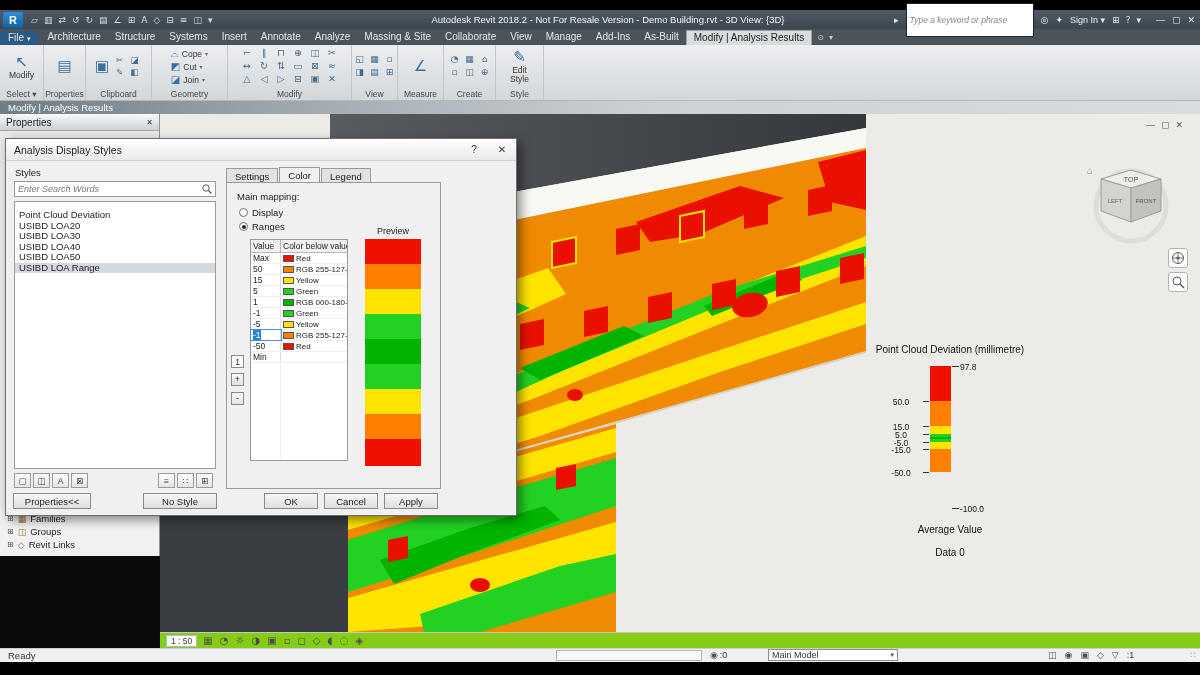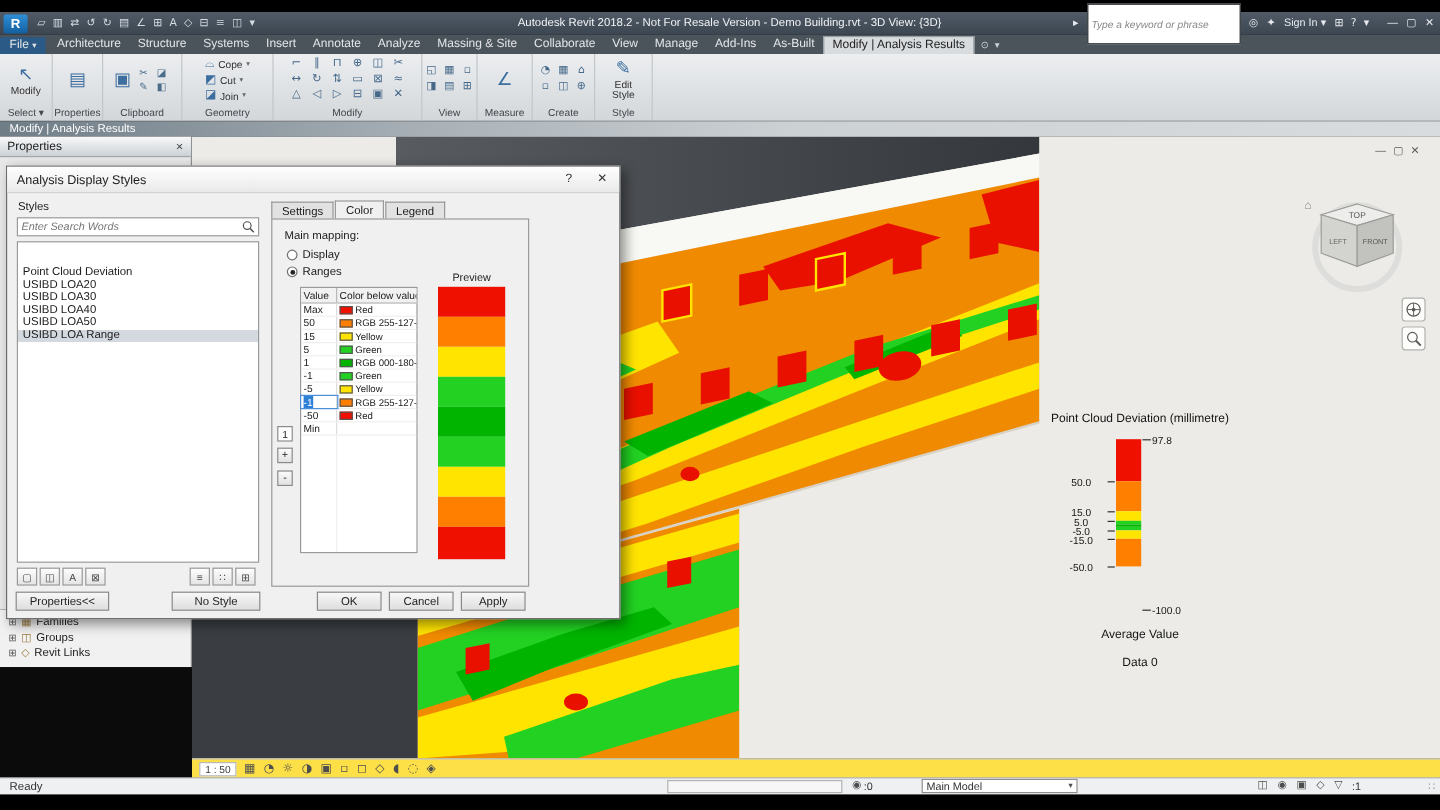--- a/index.html
+++ b/index.html
@@ -64,21 +64,21 @@
   .llab{position:absolute;width:40px;text-align:center;font-size:8.5px}
   .rlab{position:absolute;left:110px;font-size:8.5px}
   #legend .cap{position:absolute;left:0;width:200px;text-align:center;font-size:10px}
 
   
   #cube{position:absolute;left:1085px;top:160px;z-index:5}
   #navbar{position:absolute;left:1168px;top:248px;display:flex;flex-direction:column;gap:4px;z-index:5}
   .navbtn{width:20px;height:20px;background:#fdfdfc;border:1px solid #b2b2af;border-radius:3px;display:flex;align-items:center;justify-content:center}
 
   
-  #viewbar{position:absolute;left:160px;top:632px;width:1040px;height:16px;background:#fde047;border-top:1px solid #c6c6c3;display:flex;align-items:center;padding-left:6px;font-size:9px;color:#3c3c3c}
+  #viewbar{position:absolute;left:160px;top:632px;width:1040px;height:16px;background:#84cc16;border-top:1px solid #c6c6c3;display:flex;align-items:center;padding-left:6px;font-size:9px;color:#3c3c3c}
   #scalebox{border:1px solid #b9b9b6;background:#fff;padding:0 4px;height:12px;line-height:11px;margin-right:6px;font-size:8.5px}
   #vicons{display:flex}
   .vic{font-size:10px;color:#4e4e4e;margin-right:7px;line-height:14px}
 
   
   #statusbar{position:absolute;left:0;top:648px;width:1200px;height:14px;background:#eef0f1;border-top:1px solid #cdd0d1;font-size:9.5px;color:#333}
   #sb-ready{position:absolute;left:8px;top:1px}
   #sb-combo1{position:absolute;left:556px;top:1px;width:146px;height:11px;background:#f7f7f7;border:1px solid #b2b2b2}
   #sb-users{position:absolute;left:710px;top:1px;display:flex;gap:2px;font-size:9px}
   #sb-model{position:absolute;left:768px;top:0px;width:130px;height:12px;background:#fff;border:1px solid #8f8f8f;font-size:9px;display:flex;align-items:center;justify-content:space-between;padding:0 3px}
@@ -87,21 +87,21 @@
   #sb-grip{position:absolute;right:4px;top:1px;color:#9a9a9a;font-size:9px}
 
   
   #dialog{position:absolute;left:5px;top:138px;width:512px;height:378px;background:#f0f0f0;border:1px solid #6d6d6d;box-shadow:4px 4px 10px rgba(0,0,0,.45);z-index:30;font-size:9.5px;color:#1c1c1c}
   #dlg-title{height:22px;background:linear-gradient(#ffffff,#e9e9e9);border-bottom:1px solid #d2d2d2;display:flex;align-items:center;font-size:10.5px;padding-left:8px}
   .dlgctl{width:28px;height:20px;text-align:center;line-height:20px;font-size:10px;color:#333}
   #dlg-title .sp{flex:1}
   #dlg-styles-label{position:absolute;left:9px;top:28px}
   #dlg-search{position:absolute;left:8px;top:42px;width:202px;height:16px;background:#fff;border:1px solid #9a9a9a;display:flex;align-items:center}
   #dlg-search input{flex:1;border:none;outline:none;font-size:9px;font-style:italic;color:#555;padding:0 3px;background:transparent;font-family:inherit}
-  #style-list{position:absolute;left:8px;top:62px;width:202px;height:268px;background:#fff;border:1px solid #9a9a9a;overflow:hidden;padding-top:20px}
+  #style-list{position:absolute;left:8px;top:62px;width:202px;height:268px;background:#fff;border:1px solid #9a9a9a;overflow:hidden;padding-top:8px}
   .litem{height:10.5px;line-height:10.5px;font-size:9.5px;padding-left:4px;white-space:nowrap}
   .litem.sel{background:#d3d9df}
   #list-tools{position:absolute;left:8px;top:334px;display:flex;gap:2px}
   #view-tools{position:absolute;left:152px;top:334px;display:flex;gap:2px}
   .tbtn{width:17px;height:15px;border:1px solid #9a9a9a;background:linear-gradient(#fdfdfd,#e4e4e4);font-size:8.5px;text-align:center;line-height:14px;color:#444}
   .pbtn{position:absolute;height:16px;border:1px solid #8a8a8a;background:linear-gradient(#f7f7f7,#dedede);font-size:9.5px;text-align:center;line-height:15px;color:#222}
   #dlg-tabs{position:absolute;left:220px;top:28px;display:flex;align-items:flex-end}
   .dtab{padding:2px 8px;border:1px solid #9a9a9a;border-bottom:none;background:#e2e2e2;font-size:9.5px;margin-right:1px}
   .dtab.sel{background:#f0f0f0;padding-bottom:3px}
   #dlg-content{position:absolute;left:220px;top:43px;width:215px;height:307px;border:1px solid #9a9a9a;background:#f0f0f0}

